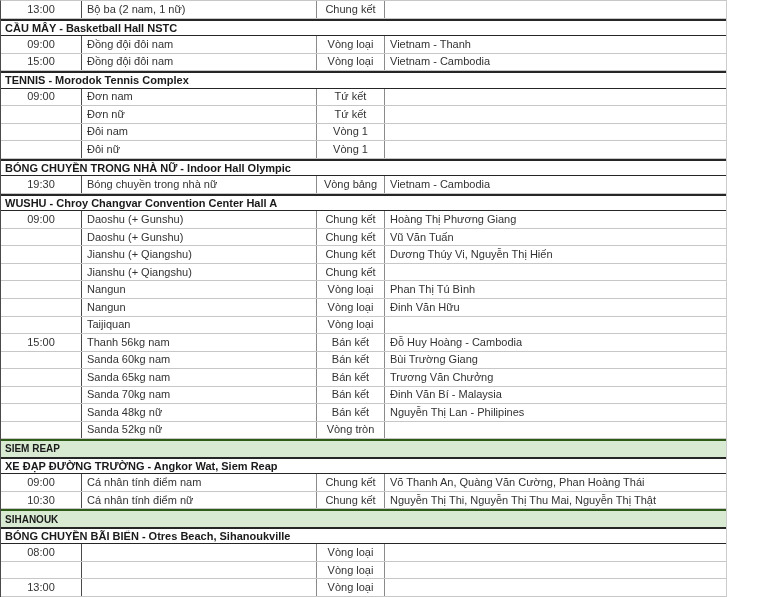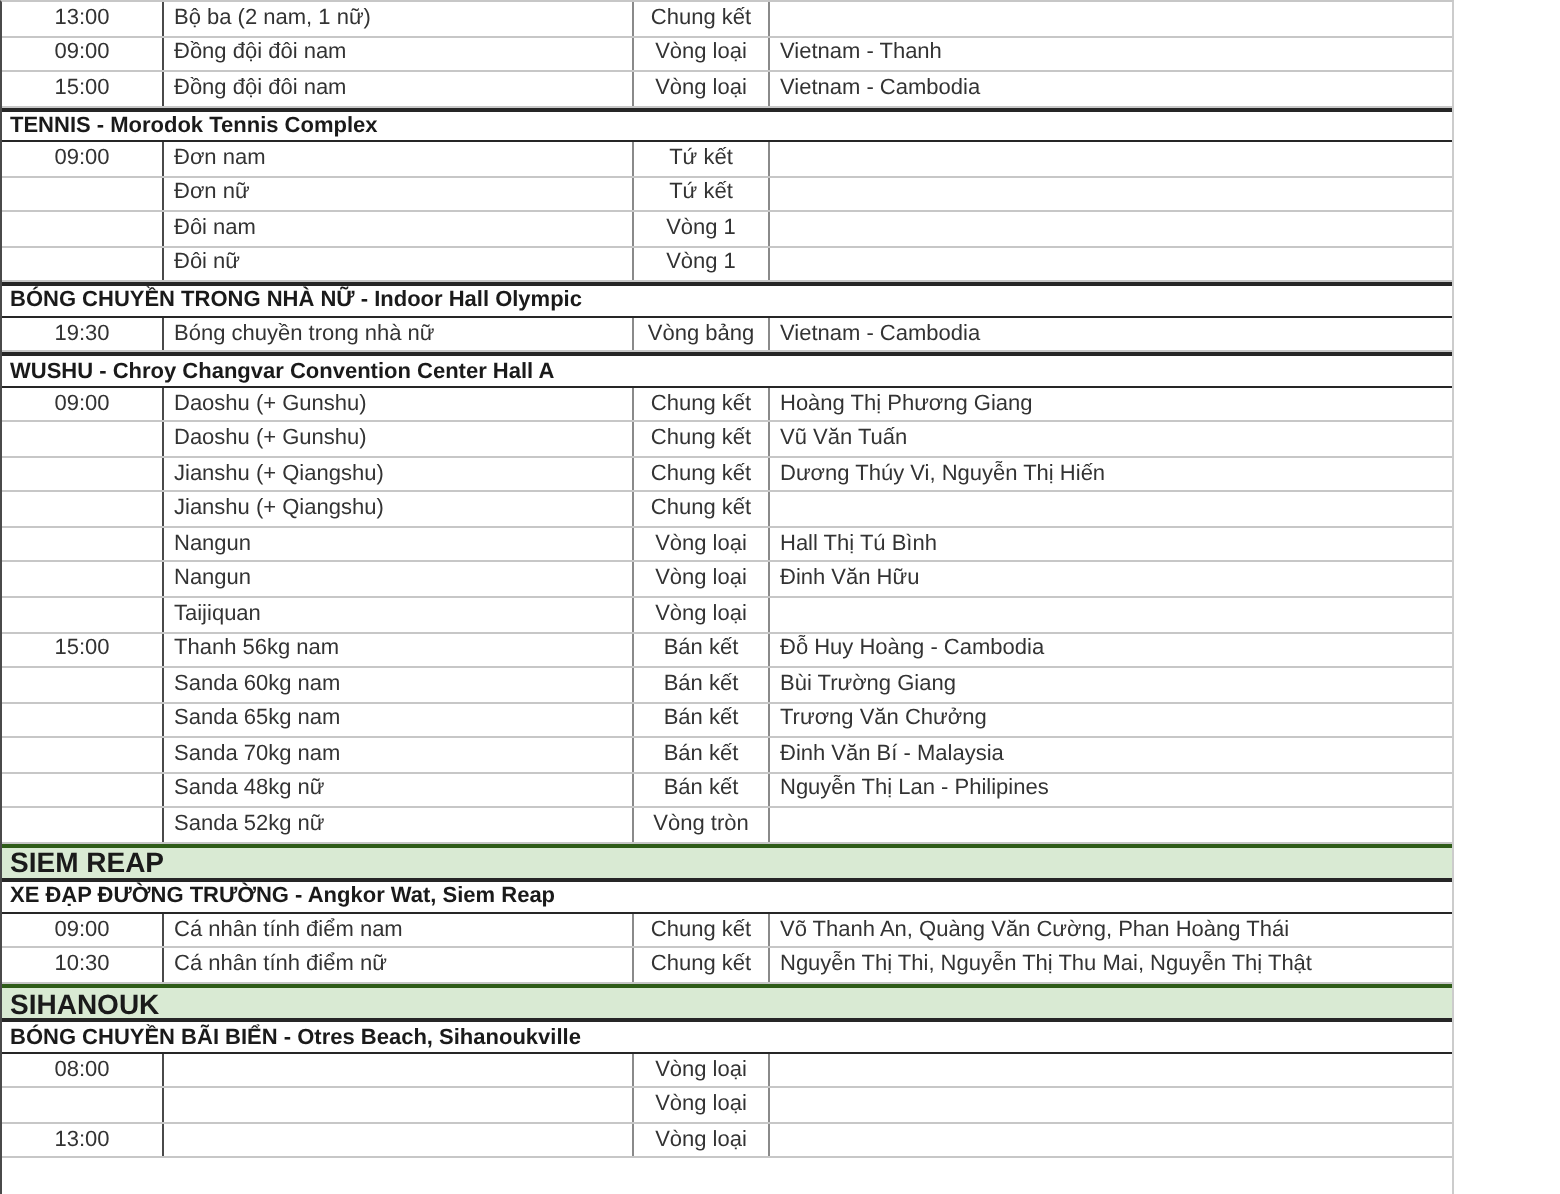--- a/index.html
+++ b/index.html
@@ -37,36 +37,37 @@
     padding-left:4px;
     font-size:11px;font-weight:bold;color:#1a1a1a;
     border-top:2px solid #262626;
     border-bottom:1px solid #262626;
     background:#ffffff;
     white-space:nowrap;overflow:hidden;
   }
   .region-row{
     display:flex;align-items:center;
     padding-left:4px;
-    font-size:14px;font-weight:bold;color:#1a1a1a;
+    font-size:10px;font-weight:bold;color:#1a1a1a;
     background:#d9ead3;
     border-top:2px solid #2e5c18;
     white-space:nowrap;overflow:hidden;
   }
 </style>
 </head>
 <body>
 
 <div class="schedule">
     <div class="row data-row">
       <div class="cell time">13:00</div>
       <div class="cell event">Bộ ba (2 nam, 1 nữ)</div>
       <div class="cell round">Chung kết</div>
       <div class="cell match"></div>
     </div>
+    <div class="row section-row">CẦU MÂY - Basketball Hall NSTC</div>
     <div class="row data-row">
       <div class="cell time">09:00</div>
       <div class="cell event">Đồng đội đôi nam</div>
       <div class="cell round">Vòng loại</div>
       <div class="cell match">Vietnam - Thanh</div>
     </div>
     <div class="row data-row">
       <div class="cell time">15:00</div>
       <div class="cell event">Đồng đội đôi nam</div>
       <div class="cell round">Vòng loại</div>
@@ -126,21 +127,21 @@
     <div class="row data-row">
       <div class="cell time"></div>
       <div class="cell event">Jianshu (+ Qiangshu)</div>
       <div class="cell round">Chung kết</div>
       <div class="cell match"></div>
     </div>
     <div class="row data-row">
       <div class="cell time"></div>
       <div class="cell event">Nangun</div>
       <div class="cell round">Vòng loại</div>
-      <div class="cell match">Hall Thị Tú Bình</div>
+      <div class="cell match">Phan Thị Tú Bình</div>
     </div>
     <div class="row data-row">
       <div class="cell time"></div>
       <div class="cell event">Nangun</div>
       <div class="cell round">Vòng loại</div>
       <div class="cell match">Đinh Văn Hữu</div>
     </div>
     <div class="row data-row">
       <div class="cell time"></div>
       <div class="cell event">Taijiquan</div>

